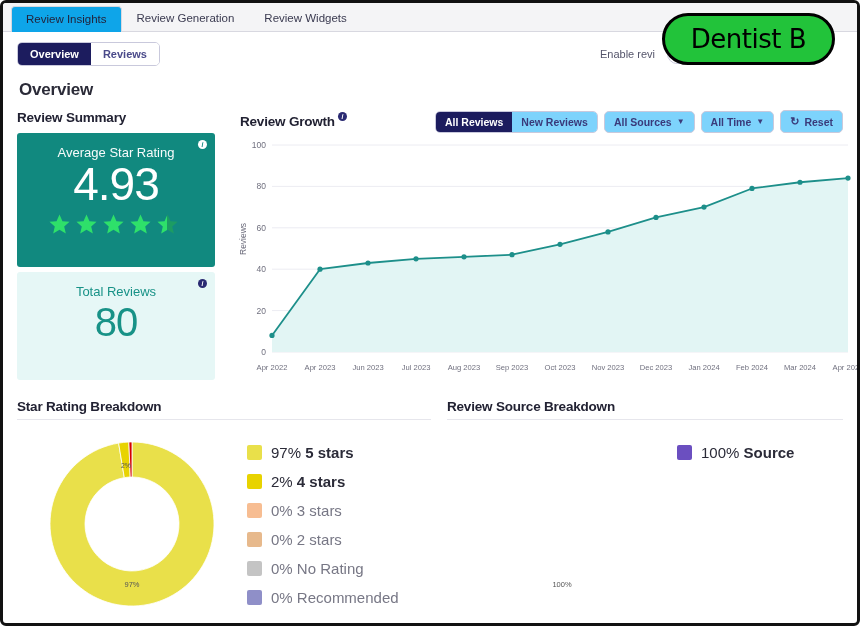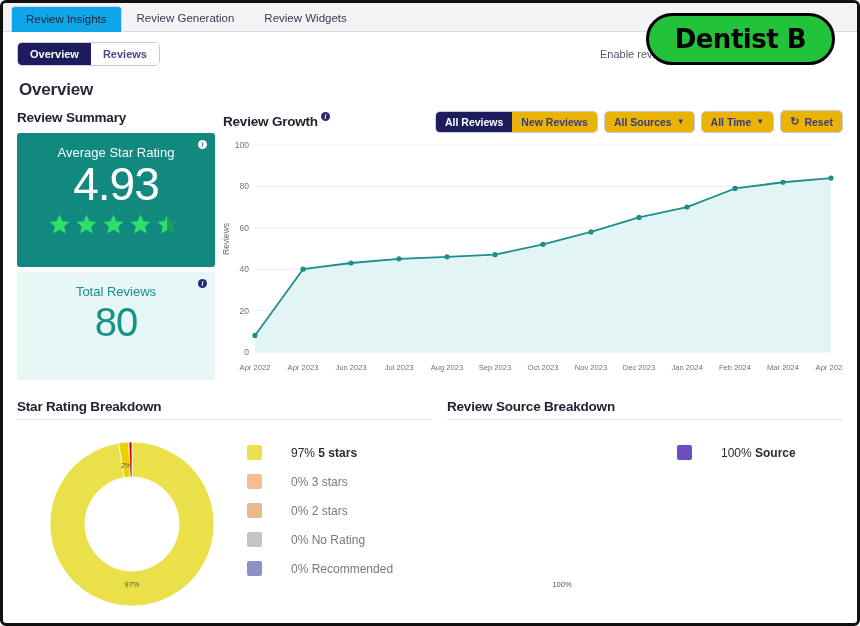--- a/index.html
+++ b/index.html
@@ -85,21 +85,21 @@
     width:9px;height:9px;border-radius:50%;
     background:#2a2a72;color:#fff;
     font-size:6.5px;line-height:9px;text-align:center;
     font-weight:700; font-style:italic;
     vertical-align:super;
     position:relative; top:-2px;
   }
   .info-dot.white { background:#fff; color:#11897f; }
 
   
-  .grid-top { display:flex; gap:8px; }
+  .grid-top { display:flex; gap:25px; }
   .col-left { width:198px; flex:none; }
   .col-right { flex:1; min-width:0; }
 
   .card-rating {
     background:#11897f;
     color:#fff;
     border-radius:3px;
     margin-top:8px;
     padding:12px 10px 14px 10px;
     text-align:center;
@@ -121,21 +121,21 @@
   }
   .card-total .lbl { font-size:13px; }
   .card-total .val { font-size:40px; font-weight:300; line-height:1.15; letter-spacing:-1px;}
   .corner-ico { position:absolute; top:7px; right:8px; }
 
   
   .chart-head { display:flex; align-items:center; justify-content:space-between; }
   .ctrls { display:flex; align-items:center; gap:6px; }
   .btn {
     font-size:10.5px; font-weight:600; color:#3a3a7a;
-    border:1px solid #c9c9dc; background:#eab308;
+    border:1px solid #c9c9dc; background:#7dd3fc;
     border-radius:5px; padding:4px 9px; white-space:nowrap; cursor:pointer;
     display:inline-flex; align-items:center; gap:5px;
   }
   .btngrp { display:inline-flex; border:1px solid #c9c9dc; border-radius:5px; overflow:hidden;align-items:flex-end; }
   .btngrp .btn { border:none; border-radius:0; }
   .btngrp .btn.active { background:#1c1c5e; color:#fff; }
   .chev { font-size:8px; }
 
   
   .chart-box { margin-top:4px; position:relative; height:250px; }
@@ -146,32 +146,32 @@
   }
 
   
   .grid-bot { display:flex; gap:16px; margin-top:12px; }
   .bot-left { width:414px; flex:none; }
   .bot-right { flex:1; min-width:0; }
   .donut-row { display:flex; align-items:flex-start; margin-top:6px; }
   .legend { padding-top:12px; }
   .legend-item { display:flex; align-items:center; gap:9px; height:29px; }
   .swatch { width:15px; height:15px; border-radius:2px; flex:none; }
-  .legend-txt { font-size:12px; color:#777785; white-space:nowrap;margin-left:20px; }
+  .legend-txt { font-size:15px; color:#777785; white-space:nowrap; }
   .legend-txt b { color:#2b2b38; font-weight:700; }
   .legend-txt.on { color:#2b2b38; }
 
   
   .badge {
     position:absolute; right:22px; top:10px;
     background:#22c33a;
     border:3.5px solid #000;
     border-radius:34px;
     padding:8px 26px;
-    font-size:26px; font-weight:700; color:#000;
+    font-size:26px; font-weight:400; color:#000;
     letter-spacing:-0.5px;
     z-index:50;
     font-family:"DejaVu Sans", sans-serif;
   }
 </style>
 </head>
 <body>
 
 <div class="frame">
 
@@ -326,20 +326,24 @@
               <path d="M 111.89699890915105 16.058732105060813 A 82 82 0 0 1 114.99999999999999 16 L 114.99999999999999 51 A 47 47 0 0 0 113.22145059426951 51.03366352363242 Z" fill="#d40000" stroke="#fff" stroke-width="0.8"></path>
               <text x="115" y="160.5" text-anchor="middle" font-size="7.5" fill="#555" font-family="&quot;Liberation Sans&quot;, sans-serif">97%</text>
               <text x="109" y="41.5" text-anchor="middle" font-size="7" fill="#555" font-family="&quot;Liberation Sans&quot;, sans-serif">2%</text>
             </svg>
           <div class="legend" id="legend-stars">
               <div class="legend-item">
                 <span class="swatch" style="background: rgb(233, 224, 74);"></span>
                 <span class="legend-txt on">97% <b>5 stars</b></span>
               </div>
               <div class="legend-item">
+                <span class="swatch" style="background: rgb(232, 211, 0);"></span>
+                <span class="legend-txt on">2% <b>4 stars</b></span>
+              </div>
+              <div class="legend-item">
                 <span class="swatch" style="background: rgb(247, 189, 146);"></span>
                 <span class="legend-txt">0% <b style="color: rgb(119, 119, 133); font-weight: 400;">3 stars</b></span>
               </div>
               <div class="legend-item">
                 <span class="swatch" style="background: rgb(231, 185, 140);"></span>
                 <span class="legend-txt">0% <b style="color: rgb(119, 119, 133); font-weight: 400;">2 stars</b></span>
               </div>
               <div class="legend-item">
                 <span class="swatch" style="background: rgb(196, 196, 196);"></span>
                 <span class="legend-txt">0% <b style="color: rgb(119, 119, 133); font-weight: 400;">No Rating</b></span>

